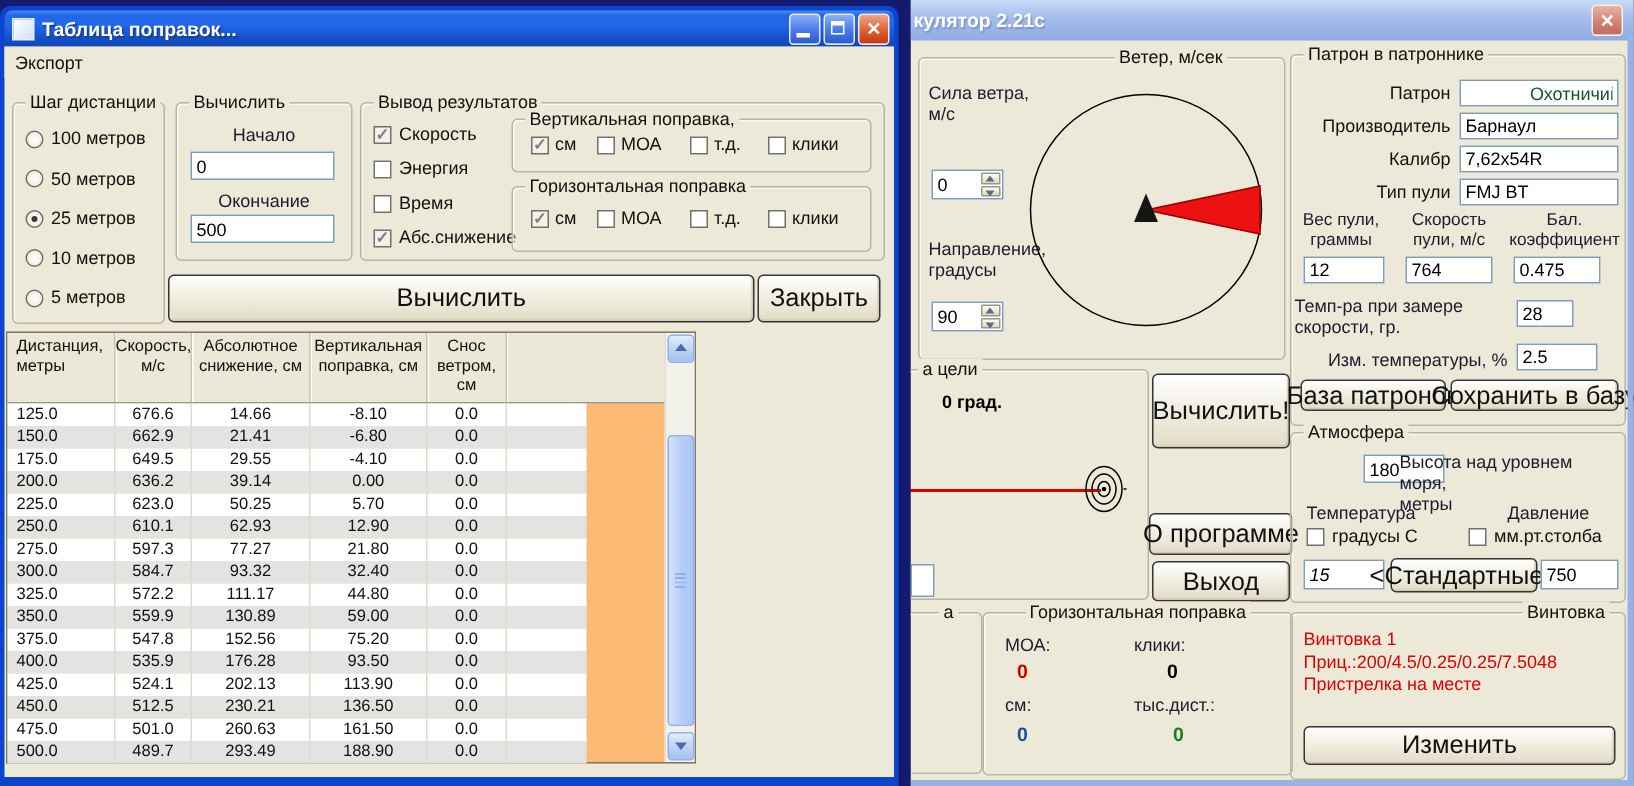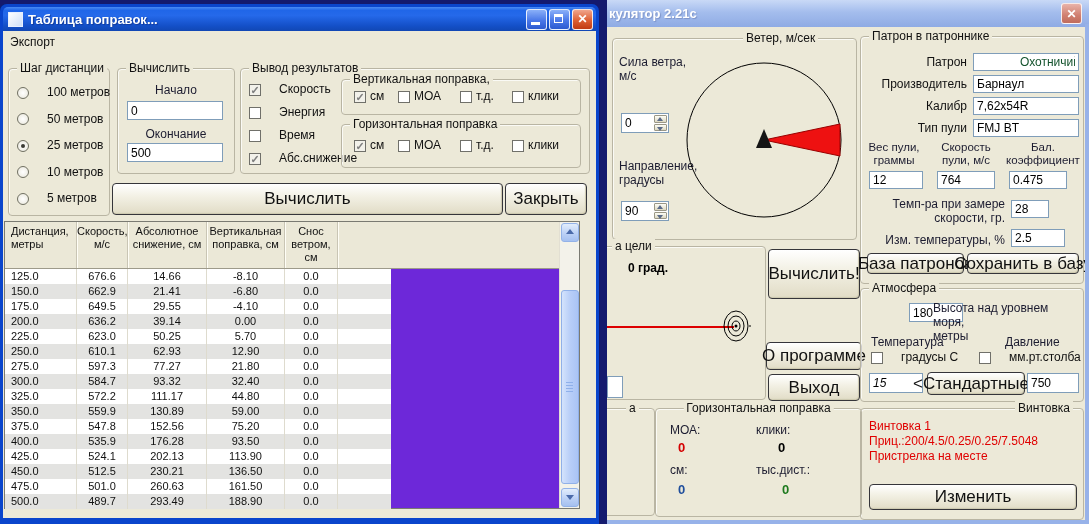--- a/index.html
+++ b/index.html
@@ -10,21 +10,21 @@
   .gt{position:absolute;top:-8px;left:8px;background:#ece9d8;padding:0 3px;font-size:12px;line-height:14px;white-space:nowrap}
   .gt.right{left:auto;right:10px}
   .gt.center{left:50%;transform:translateX(-50%)}
   .lab{position:absolute;white-space:pre-line;line-height:14px;color:#1c1c30}
   .tb{position:absolute;background:#fff;border:1px solid #7f9db9;font:12px "Liberation Sans",sans-serif;
       padding:1px 3px;box-sizing:border-box;color:#000}
   .btn{position:absolute;border:1px solid #35353a;border-radius:4px;cursor:default;
        background:linear-gradient(180deg,#ffffff,#f3f1e5 40%,#e1dcc6);
        box-shadow:inset -1px -1px 1px #cdc8ae;
        display:flex;align-items:center;justify-content:center;font-size:17px;color:#111;white-space:nowrap}
-  .opt-row{display:flex;align-items:center;gap:18px}
+  .opt-row{display:flex;align-items:center;gap:5px}
   .olbl{font-size:12px;line-height:13px;white-space:nowrap}
   .radio{width:12px;height:12px;border:1px solid #707062;border-radius:50%;background:radial-gradient(#fff,#e8e6da);
          position:relative;flex:0 0 auto;box-sizing:border-box}
   .radio.sel::after{content:"";position:absolute;left:3px;top:3px;width:4px;height:4px;border-radius:50%;background:#3a3a34}
   .cb{width:12px;height:12px;border:1px solid #70706a;background:#fff;flex:0 0 auto;box-sizing:border-box;
       font-size:11px;line-height:10px;text-align:center;color:#7f7f7f;font-weight:bold}
   .cb.on{background:#f2f1ea}
   
   .strip-top{position:absolute;left:0;top:0;width:599px;height:5px;background:#141a6e;z-index:2}
   .strip-mid{position:absolute;left:597px;top:0;width:10px;height:524px;background:#141a6e;z-index:2}
@@ -71,21 +71,21 @@
   .wclose{background:linear-gradient(#f0a58c,#dd5f33 55%,#c03a12);color:#fff;font-weight:bold;font-size:12px}
   .fg-menubar{position:absolute;left:3px;right:3px;top:27px;height:21px;background:#ece9d8;display:flex;align-items:center}
   .menu-item{padding:2px 7px;font-size:12px}
   .fg-groupbg{position:absolute;left:3px;right:3px;top:27px;bottom:6px;background:#ece9d8}
   .step-opts{position:absolute;left:8px;top:17px;right:2px;display:flex;flex-direction:column;gap:13.5px}
   .out-checks{position:absolute;left:8px;top:14px;display:flex;flex-direction:column;gap:10px}
   .cgb-body{position:absolute;left:0;top:8px;right:0;height:22px}
   .copt{position:absolute;display:flex;align-items:center;gap:4px;top:2px}
   .copt:nth-child(1){left:12px}.copt:nth-child(2){left:56px}.copt:nth-child(3){left:118px}.copt:nth-child(4){left:170px}
   
-  .tablewrap{position:absolute;left:4px;top:217px;width:576px;height:288px;background:#6d28d9;
+  .tablewrap{position:absolute;left:4px;top:217px;width:460px;height:288px;background:#fdba74;
              border:1px solid #7a7a72;box-sizing:border-box}
   .thead{position:absolute;left:0;top:0;right:19px;height:46px;background:#ebe8d7;border-bottom:1px solid #9d9a8a;display:flex}
   .thead::after{content:"";flex:1}
   .th{font-size:11px;line-height:13px;padding-top:3px;white-space:pre-line;box-sizing:border-box;
       border-right:1px solid #c9c5b4;box-shadow:1px 0 0 #fffef6;text-align:center}
   .rows{position:absolute;left:0;top:47px}
   .tr{display:flex;width:386px;height:15px;background:#fff}
   .tr.odd{background:#e3e3e1}
   .td{font-size:11px;line-height:15px;box-sizing:border-box;border-right:1px solid #dedbce;text-align:center}
   .c0{width:72px}.c1{width:51px}.c2{width:79px}.c3{width:78px}.c4{width:53px}
@@ -181,21 +181,21 @@
       </div>
     <span class="lab" style="left:2px;top:104px;width:62px;text-align:center;font-size:11.5px;line-height:13px">Вес пули,
 граммы</span>
     <span class="lab" style="left:68px;top:104px;width:74px;text-align:center;font-size:11.5px;line-height:13px">Скорость
 пули, м/с</span>
     <span class="lab" style="left:144px;top:104px;width:76px;text-align:center;font-size:11.5px;line-height:13px">Бал.
 коэффициент</span>
     <input class="tb" style="left: 8px; top: 134px; width: 54px; height: 18px;" readonly="" value="12">
     <input class="tb" style="left: 76px; top: 134px; width: 58px; height: 18px;" readonly="" value="764">
     <input class="tb" style="left: 148px; top: 134px; width: 58px; height: 18px;" readonly="" value="0.475">
-    <span class="lab" style="left:2px;top:160px;width:142px;text-align:right">Темп-ра при замере
+    <span class="lab" style="left:2px;top:160px;width:142px;text-align:left">Темп-ра при замере
 скорости, гр.</span>
     <input class="tb" style="left: 150px; top: 163px; width: 38px; height: 18px;" readonly="" value="28">
     <span class="lab" style="left:2px;top:196px;width:142px;text-align:right">Изм. температуры, %</span>
     <input class="tb" style="left: 150px; top: 192px; width: 54px; height: 18px;" readonly="" value="2.5">
     <div class="btn" style="left:6px;top:216px;width:95px;height:19px">База патронов</div>
     <div class="btn" style="left:106px;top:216px;width:110px;height:19px">Сохранить в базу</div>
   </div>
 
   <div class="gb" style="left:253px;top:288px;width:222px;height:112px">
     <span class="gt">Атмосфера</span>

